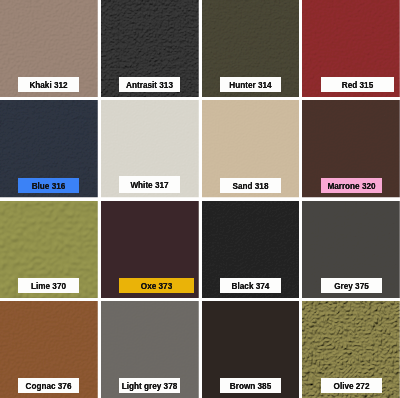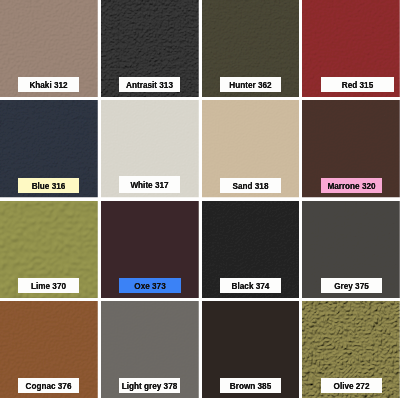--- a/index.html
+++ b/index.html
@@ -89,36 +89,36 @@
       </svg>
       <div class="label" style="background:#fdfdfc;width:61px;height:15px;margin-left:-30.5px">
         <span style="color:#131313">Antrasit 313</span>
       </div>
     </div>
     <div class="cell">
       <svg class="tex" preserveAspectRatio="none">
         <rect width="100%" height="100%" fill="#4c4937" filter="url(#tx-fine)"></rect>
       </svg>
       <div class="label" style="background:#fdfdfc;width:61px;height:15px;margin-left:-30.5px">
-        <span style="color:#131313">Hunter 362</span>
+        <span style="color:#131313">Hunter 314</span>
       </div>
     </div>
     <div class="cell">
       <svg class="tex" preserveAspectRatio="none">
         <rect width="100%" height="100%" fill="#922c2e" filter="url(#tx-smooth)"></rect>
       </svg>
       <div class="label" style="background:#fdfdfc;width:73px;height:15px;margin-left:-30.5px">
         <span style="color:#131313">Red 315</span>
       </div>
     </div>
     <div class="cell">
       <svg class="tex" preserveAspectRatio="none">
         <rect width="100%" height="100%" fill="#303745" filter="url(#tx-fine)"></rect>
       </svg>
-      <div class="label" style="background:#fef9c3;width:61px;height:15px;margin-left:-30.5px">
+      <div class="label" style="background:#3b82f6;width:61px;height:15px;margin-left:-30.5px">
         <span style="color:#131313">Blue 316</span>
       </div>
     </div>
     <div class="cell">
       <svg class="tex" preserveAspectRatio="none">
         <rect width="100%" height="100%" fill="#dddad0" filter="url(#tx-flat)"></rect>
       </svg>
       <div class="label" style="background:#fdfdfc;width:61px;height:17px;margin-left:-30.5px">
         <span style="color:#131313">White 317</span>
       </div>
@@ -144,21 +144,21 @@
         <rect width="100%" height="100%" fill="#9b9b51" filter="url(#tx-micro)"></rect>
       </svg>
       <div class="label" style="background:#fdfdfc;width:61px;height:15px;margin-left:-30.5px">
         <span style="color:#131313">Lime 370</span>
       </div>
     </div>
     <div class="cell">
       <svg class="tex" preserveAspectRatio="none">
         <rect width="100%" height="100%" fill="#3c272b" filter="url(#tx-flat)"></rect>
       </svg>
-      <div class="label" style="background:#3b82f6;width:62px;height:15px;margin-left:-30.5px">
+      <div class="label" style="background:#eab308;width:75px;height:15px;margin-left:-30.5px">
         <span style="color:#131313">Oxe 373</span>
       </div>
     </div>
     <div class="cell">
       <svg class="tex" preserveAspectRatio="none">
         <rect width="100%" height="100%" fill="#252525" filter="url(#tx-flat)"></rect>
       </svg>
       <div class="label" style="background:#fdfdfc;width:61px;height:15px;margin-left:-30.5px">
         <span style="color:#131313">Black 374</span>
       </div>

